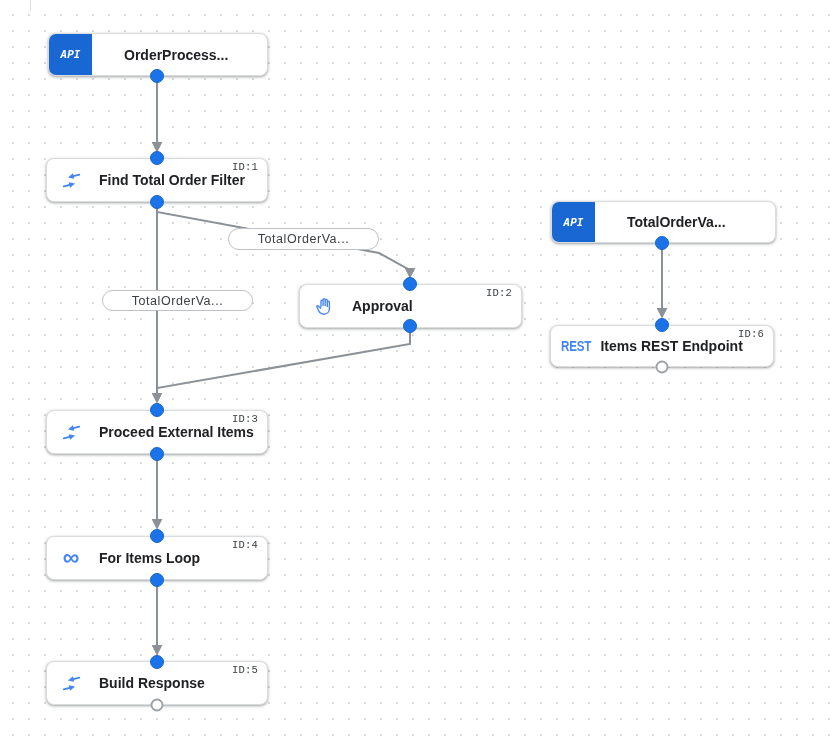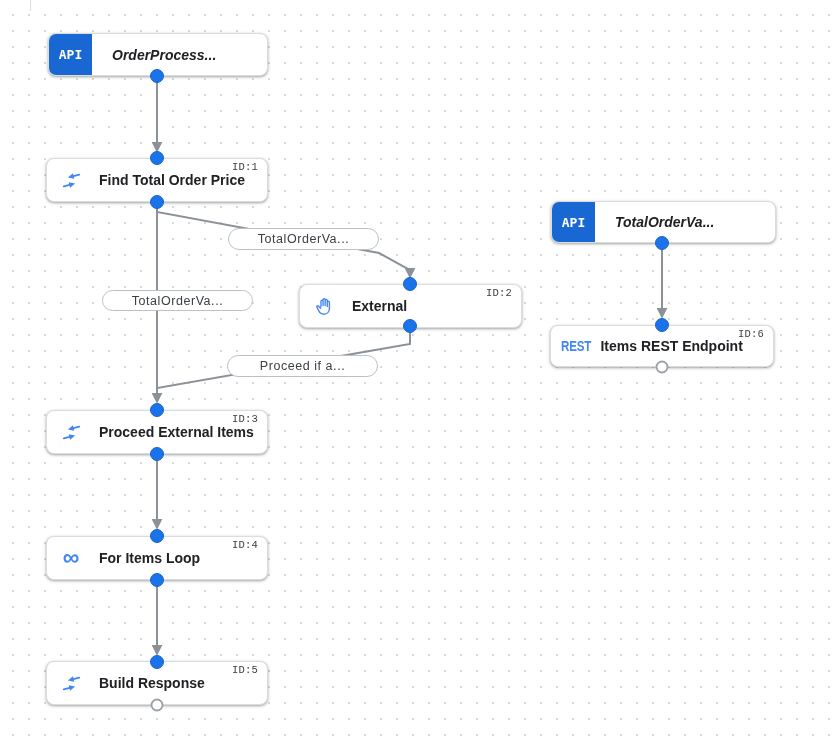--- a/index.html
+++ b/index.html
@@ -26,22 +26,22 @@
     z-index:3;cursor:pointer;
   }
   .node-title{font-size:14px;font-weight:bold;color:var(--title-text);white-space:nowrap;}
   .id-badge{position:absolute;top:2px;right:9px;font-size:10.5px;color:var(--id-text);letter-spacing:.2px;font-family:Liberation Mono, monospace;}
   .step-icon{margin-left:13px;margin-right:17px;width:22px;height:22px;display:flex;align-items:center;justify-content:center;flex:none;}
   .infinity-glyph{font-size:23px;font-weight:bold;color:var(--icon-blue);line-height:20px;margin-top:-3px;}
   .trigger-block{
     width:43px;align-self:stretch;flex:none;background:var(--trigger-bg);
     border-radius:7px 0 0 7px;display:flex;align-items:center;justify-content:center;
   }
-  .trigger-block span{color:#fff;font-family:"DejaVu Sans Mono",monospace;font-weight:bold;font-size:13px;}
-  .trigger-title{margin-left:20px;font-style:italic;}
+  .trigger-block span{color:#fff;font-family:"DejaVu Sans Mono",monospace;font-weight:bold;font-size:11px;font-style:italic;}
+  .trigger-title{margin-left:32px;}
   .rest-glyph{color:var(--icon-blue);font-weight:bold;font-size:14.5px;transform:scaleX(.8);transform-origin:left center;letter-spacing:-.3px;margin-left:10px;margin-right:2px;flex:none;}
   .edge-label{
     position:absolute;box-sizing:border-box;background:#fff;border:1px solid #bdc1c6;border-radius:11px;
     display:flex;align-items:center;justify-content:center;z-index:2;cursor:pointer;
     font-size:12.5px;letter-spacing:.55px;color:var(--label-text);white-space:nowrap;
   }
 </style>
 </head>
 <body>
 
@@ -58,51 +58,50 @@
     <path class="edge" d="M157,208 V212 L379,253 L410,270 V276" marker-end="url(#arrow)"></path>
     <path class="edge" d="M157,208 V401" marker-end="url(#arrow)"></path>
     <path class="edge" d="M410,332 V344 L157,388 V398"></path>
     <path class="edge" d="M157,460 V527" marker-end="url(#arrow)"></path>
     <path class="edge" d="M157,586 V653" marker-end="url(#arrow)"></path>
     <path class="edge" d="M662,249 V316" marker-end="url(#arrow)"></path>
   </svg>
 
   <div class="edge-label" style="left:228px;top:228px;width:151px;height:22px;">TotalOrderVa...</div>
   <div class="edge-label" style="left:102px;top:290px;width:151px;height:21px;">TotalOrderVa...</div>
-  <div class="edge-label" style="left:227px;top:355px;width:151px;height:22px;">Proceed if a...</div>
 
   <div class="node" style="left:48px;top:33px;width:220px;height:43px;">
     <div class="trigger-block">
       <span>API</span>
     </div>
     <span class="node-title trigger-title">OrderProcess...</span>
   </div>
 
   <div class="node" style="left:46px;top:158px;width:222px;height:44px;">
     <span class="step-icon">
       <svg viewBox="0 0 20 20" width="21" height="21">
         <g transform="rotate(-14 10 10)" stroke="var(--icon-blue)" fill="var(--icon-blue)" stroke-width="1.8" stroke-linecap="round">
           <path d="M1.5 13.6 H7.2"></path>
             <path d="M7 10.9 L12.6 13.6 L7 16.3 Z" stroke-width="0"></path>
           <path d="M18.5 6.4 H12.8"></path>
             <path d="M13 3.7 L7.4 6.4 L13 9.1 Z" stroke-width="0"></path>
         </g>
       </svg>
     </span>
-    <span class="node-title">Find Total Order Price</span>
+    <span class="node-title">Find Total Order Filter</span>
     <span class="id-badge">ID:1</span>
   </div>
 
   <div class="node" style="left:299px;top:284px;width:223px;height:44px;">
     <span class="step-icon">
       <svg viewBox="0 0 24 24" width="23" height="23">
         <path d="M8.7 12.2 V6.2 a1.15 1.15 0 0 1 2.3 0 V11 M11 11 V4.6 a1.15 1.15 0 0 1 2.3 0 V11 M13.3 11 V5.4 a1.15 1.15 0 0 1 2.3 0 V12 M15.6 12 V7.4 a1.15 1.15 0 0 1 2.3 0 v6.8 c0 3.6 -2.6 6.2 -6 6.2 c-2.9 0 -4.6 -1.4 -5.7 -3.7 l-2 -4.2 c-.5 -1 .8 -1.9 1.6 -1.1 l2.5 2.6" fill="none" stroke="var(--icon-blue)" stroke-width="1.5" stroke-linecap="round" stroke-linejoin="round"></path>
       </svg>
     </span>
-    <span class="node-title">External</span>
+    <span class="node-title">Approval</span>
     <span class="id-badge">ID:2</span>
   </div>
 
   <div class="node" style="left:46px;top:410px;width:222px;height:44px;">
     <span class="step-icon">
       <svg viewBox="0 0 20 20" width="21" height="21">
         <g transform="rotate(-14 10 10)" stroke="var(--icon-blue)" fill="var(--icon-blue)" stroke-width="1.8" stroke-linecap="round">
           <path d="M1.5 13.6 H7.2"></path>
             <path d="M7 10.9 L12.6 13.6 L7 16.3 Z" stroke-width="0"></path>
           <path d="M18.5 6.4 H12.8"></path>

